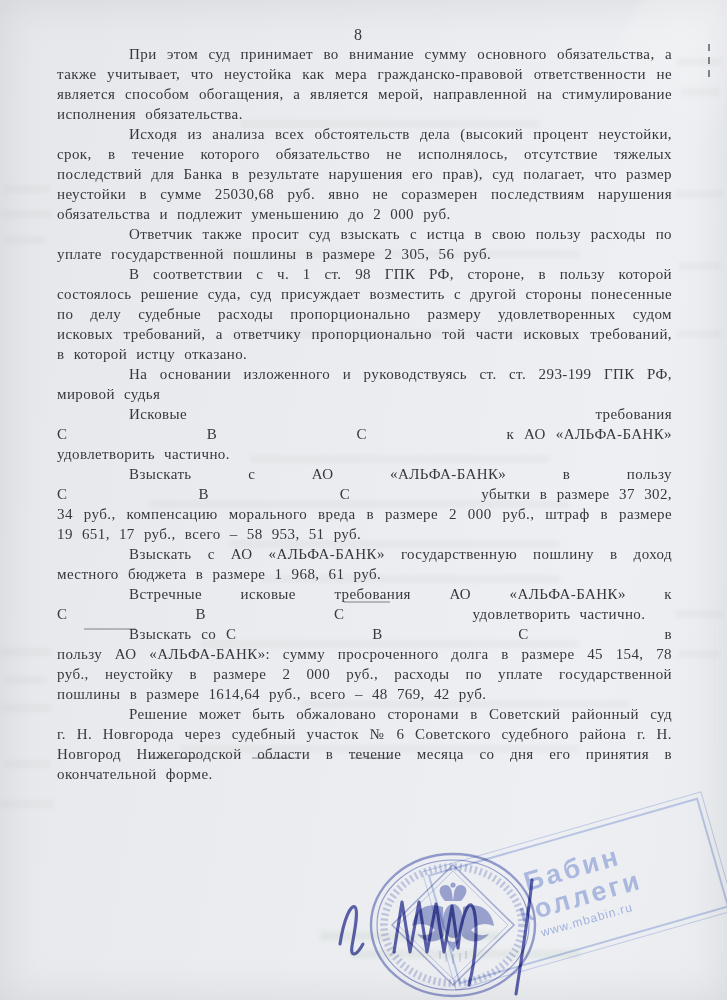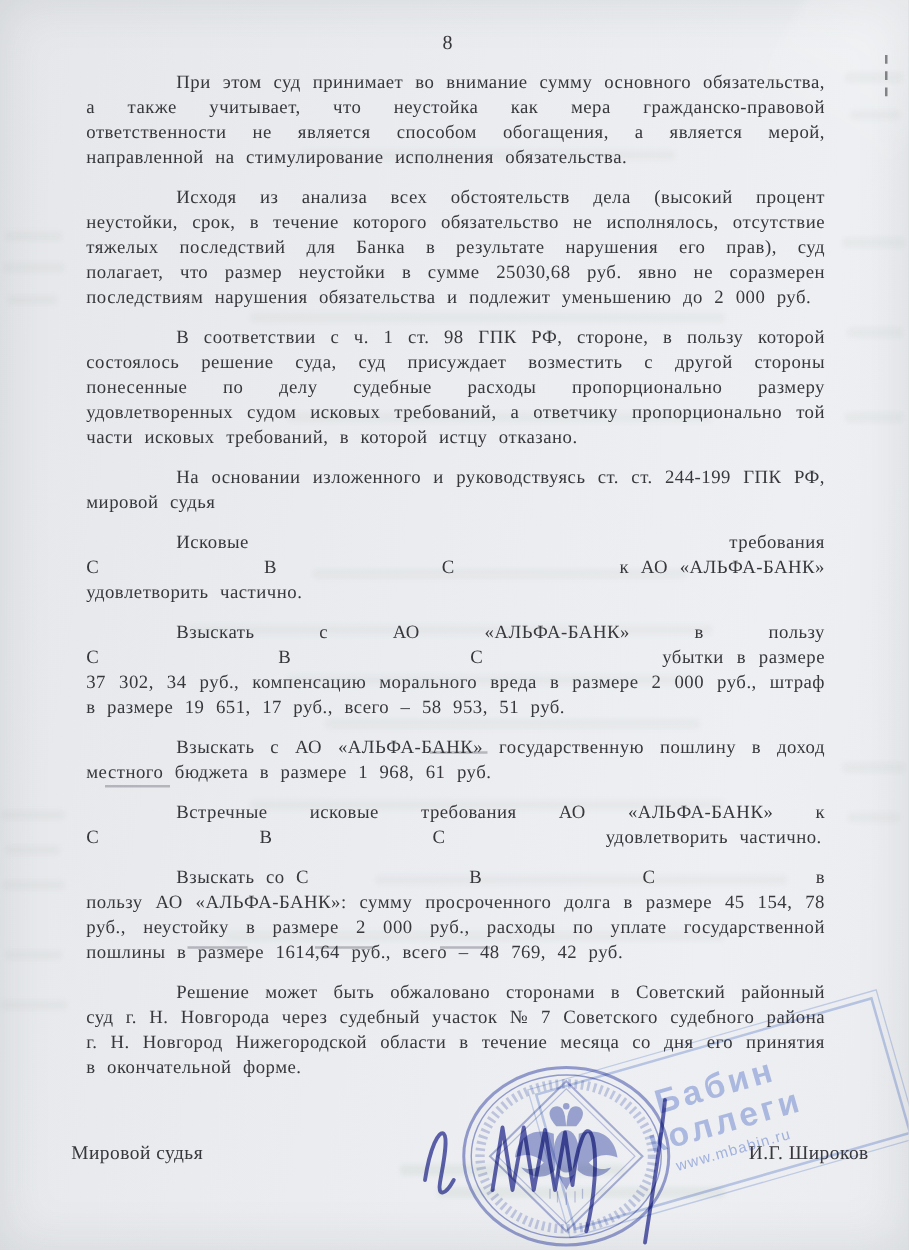--- a/index.html
+++ b/index.html
@@ -16,21 +16,21 @@
   .page-number{
     position:absolute;top:26px;left:0;right:10px;
     text-align:center;font-size:16px;letter-spacing:1px;
   }
   .content{
     position:absolute;left:57px;right:55px;top:44px;
     font-size:15px;line-height:20px;
     text-align:justify;
     word-spacing:5px;letter-spacing:.4px;
   }
-  .content p.para{margin:12px;text-indent:72px;}
+  .content p.para{margin:0;text-indent:72px;}
   .heading{
     margin:15px 0 15px 0;text-align:center;
     font-size:15.5px;letter-spacing:1px;word-spacing:2px;
   }
   .sig-row{
     position:absolute;left:57px;right:32px;top:914px;
     display:flex;justify-content:space-between;
     font-size:15.5px;letter-spacing:.4px;
   }
   
@@ -105,30 +105,31 @@
   <div class="redact-line" style="left:352px;top:757px;width:40px"></div>
 
   <div class="fold-dash" style="left:708px;top:44px"></div>
   <div class="fold-dash" style="left:708px;top:57px"></div>
   <div class="fold-dash" style="left:708px;top:70px"></div>
 
   <div class="content">
     <div>
         <p class="para">При этом суд принимает во внимание сумму основного обязательства, а также учитывает, что неустойка как мера гражданско-правовой ответственности не является способом обогащения, а является мерой, направленной на стимулирование исполнения обязательства.</p>
         <p class="para">Исходя из анализа всех обстоятельств дела (высокий процент неустойки, срок, в течение которого обязательство не исполнялось, отсутствие тяжелых последствий для Банка в результате нарушения его прав), суд полагает, что размер неустойки в сумме  25030,68 руб. явно не соразмерен последствиям нарушения обязательства и подлежит уменьшению до 2&nbsp;000 руб.</p>
+        <p class="para">Ответчик также просит суд взыскать с истца в свою пользу расходы по уплате государственной пошлины в размере 2&nbsp;305, 56 руб.</p>
         <p class="para">В соответствии с ч. 1 ст. 98 ГПК РФ, стороне, в пользу которой состоялось решение суда, суд присуждает возместить с другой стороны понесенные по делу судебные расходы пропорционально размеру удовлетворенных судом исковых требований, а ответчику пропорционально той части исковых требований, в которой истцу отказано.</p>
-        <p class="para">На основании изложенного и руководствуясь ст. ст. 244-199 ГПК РФ, мировой судья</p>
+        <p class="para">На основании изложенного и руководствуясь ст. ст. 293-199 ГПК РФ, мировой судья</p>
       </div>
     <div>
         <p class="para">Исковые требования С&nbsp;&nbsp;&nbsp;&nbsp;&nbsp;&nbsp;&nbsp;&nbsp;&nbsp;&nbsp;&nbsp;&nbsp;&nbsp;&nbsp;В&nbsp;&nbsp;&nbsp;&nbsp;&nbsp;&nbsp;&nbsp;&nbsp;&nbsp;&nbsp;&nbsp;&nbsp;&nbsp;&nbsp;С&nbsp;&nbsp;&nbsp;&nbsp;&nbsp;&nbsp;&nbsp;&nbsp;&nbsp;&nbsp;&nbsp;&nbsp;&nbsp;&nbsp;к АО «АЛЬФА-БАНК» удовлетворить частично.</p>
         <p class="para">Взыскать с АО «АЛЬФА-БАНК» в пользу С&nbsp;&nbsp;&nbsp;&nbsp;&nbsp;&nbsp;&nbsp;&nbsp;&nbsp;&nbsp;&nbsp;&nbsp;&nbsp;&nbsp;В&nbsp;&nbsp;&nbsp;&nbsp;&nbsp;&nbsp;&nbsp;&nbsp;&nbsp;&nbsp;&nbsp;&nbsp;&nbsp;&nbsp;С&nbsp;&nbsp;&nbsp;&nbsp;&nbsp;&nbsp;&nbsp;&nbsp;&nbsp;&nbsp;&nbsp;&nbsp;&nbsp;&nbsp;убытки в размере 37&nbsp;302, 34 руб., компенсацию морального вреда в размере 2&nbsp;000 руб., штраф в размере 19&nbsp;651, 17 руб.,  всего – 58&nbsp;953, 51 руб.</p>
         <p class="para">Взыскать с АО «АЛЬФА-БАНК» государственную пошлину в доход местного бюджета в размере 1&nbsp;968, 61 руб.</p>
         <p class="para">Встречные исковые требования АО «АЛЬФА-БАНК» к С&nbsp;&nbsp;&nbsp;&nbsp;&nbsp;&nbsp;&nbsp;&nbsp;&nbsp;&nbsp;&nbsp;&nbsp;&nbsp;&nbsp;В&nbsp;&nbsp;&nbsp;&nbsp;&nbsp;&nbsp;&nbsp;&nbsp;&nbsp;&nbsp;&nbsp;&nbsp;&nbsp;&nbsp;С&nbsp;&nbsp;&nbsp;&nbsp;&nbsp;&nbsp;&nbsp;&nbsp;&nbsp;&nbsp;&nbsp;&nbsp;&nbsp;&nbsp;удовлетворить частично.</p>
         <p class="para">Взыскать со С&nbsp;&nbsp;&nbsp;&nbsp;&nbsp;&nbsp;&nbsp;&nbsp;&nbsp;&nbsp;&nbsp;&nbsp;&nbsp;&nbsp;В&nbsp;&nbsp;&nbsp;&nbsp;&nbsp;&nbsp;&nbsp;&nbsp;&nbsp;&nbsp;&nbsp;&nbsp;&nbsp;&nbsp;С&nbsp;&nbsp;&nbsp;&nbsp;&nbsp;&nbsp;&nbsp;&nbsp;&nbsp;&nbsp;&nbsp;&nbsp;&nbsp;&nbsp;в пользу АО «АЛЬФА-БАНК»: сумму просроченного долга в размере 45&nbsp;154, 78 руб., неустойку в размере 2&nbsp;000 руб., расходы по уплате государственной пошлины в размере 1614,64 руб., всего – 48&nbsp;769, 42 руб.</p>
-        <p class="para">Решение может быть обжаловано сторонами в Советский районный суд г. Н. Новгорода через судебный участок № 7 Советского судебного района г. Н. Новгород Нижегородской области в течение месяца со дня его принятия в окончательной форме.</p>
+        <p class="para">Решение может быть обжаловано сторонами в Советский районный суд г. Н. Новгорода через судебный участок № 6 Советского судебного района г. Н. Новгород Нижегородской области в течение месяца со дня его принятия в окончательной форме.</p>
       </div>
   </div>
 
   <svg class="seal-svg" width="170" height="149" viewBox="0 0 170 149">
     <g fill="none" stroke="rgba(74,90,180,.55)">
       <ellipse cx="85" cy="74" rx="82" ry="71" stroke-width="2.4"></ellipse>
       <ellipse cx="85" cy="74" rx="76" ry="65" stroke-width="1.1"></ellipse>
 
       <ellipse cx="85" cy="74" rx="69" ry="58" stroke-width="7.5" stroke-dasharray="2.2 2.9" opacity=".5"></ellipse>
 
@@ -155,18 +156,14 @@
       <path d="M204,22 C200,62 193,103 188,136"></path>
     </g>
   </svg>
 
   <div class="watermark">
     <div class="wm-big">Бабин</div>
     <div class="wm-big">коллеги</div>
     <div class="wm-small">www.mbabin.ru</div>
   </div>
 
-  <div class="sig-row">
-    <span>Мировой судья</span>
-    <span>И.Г. Широков</span>
-  </div>
 
 </div>
 
 </body></html>

